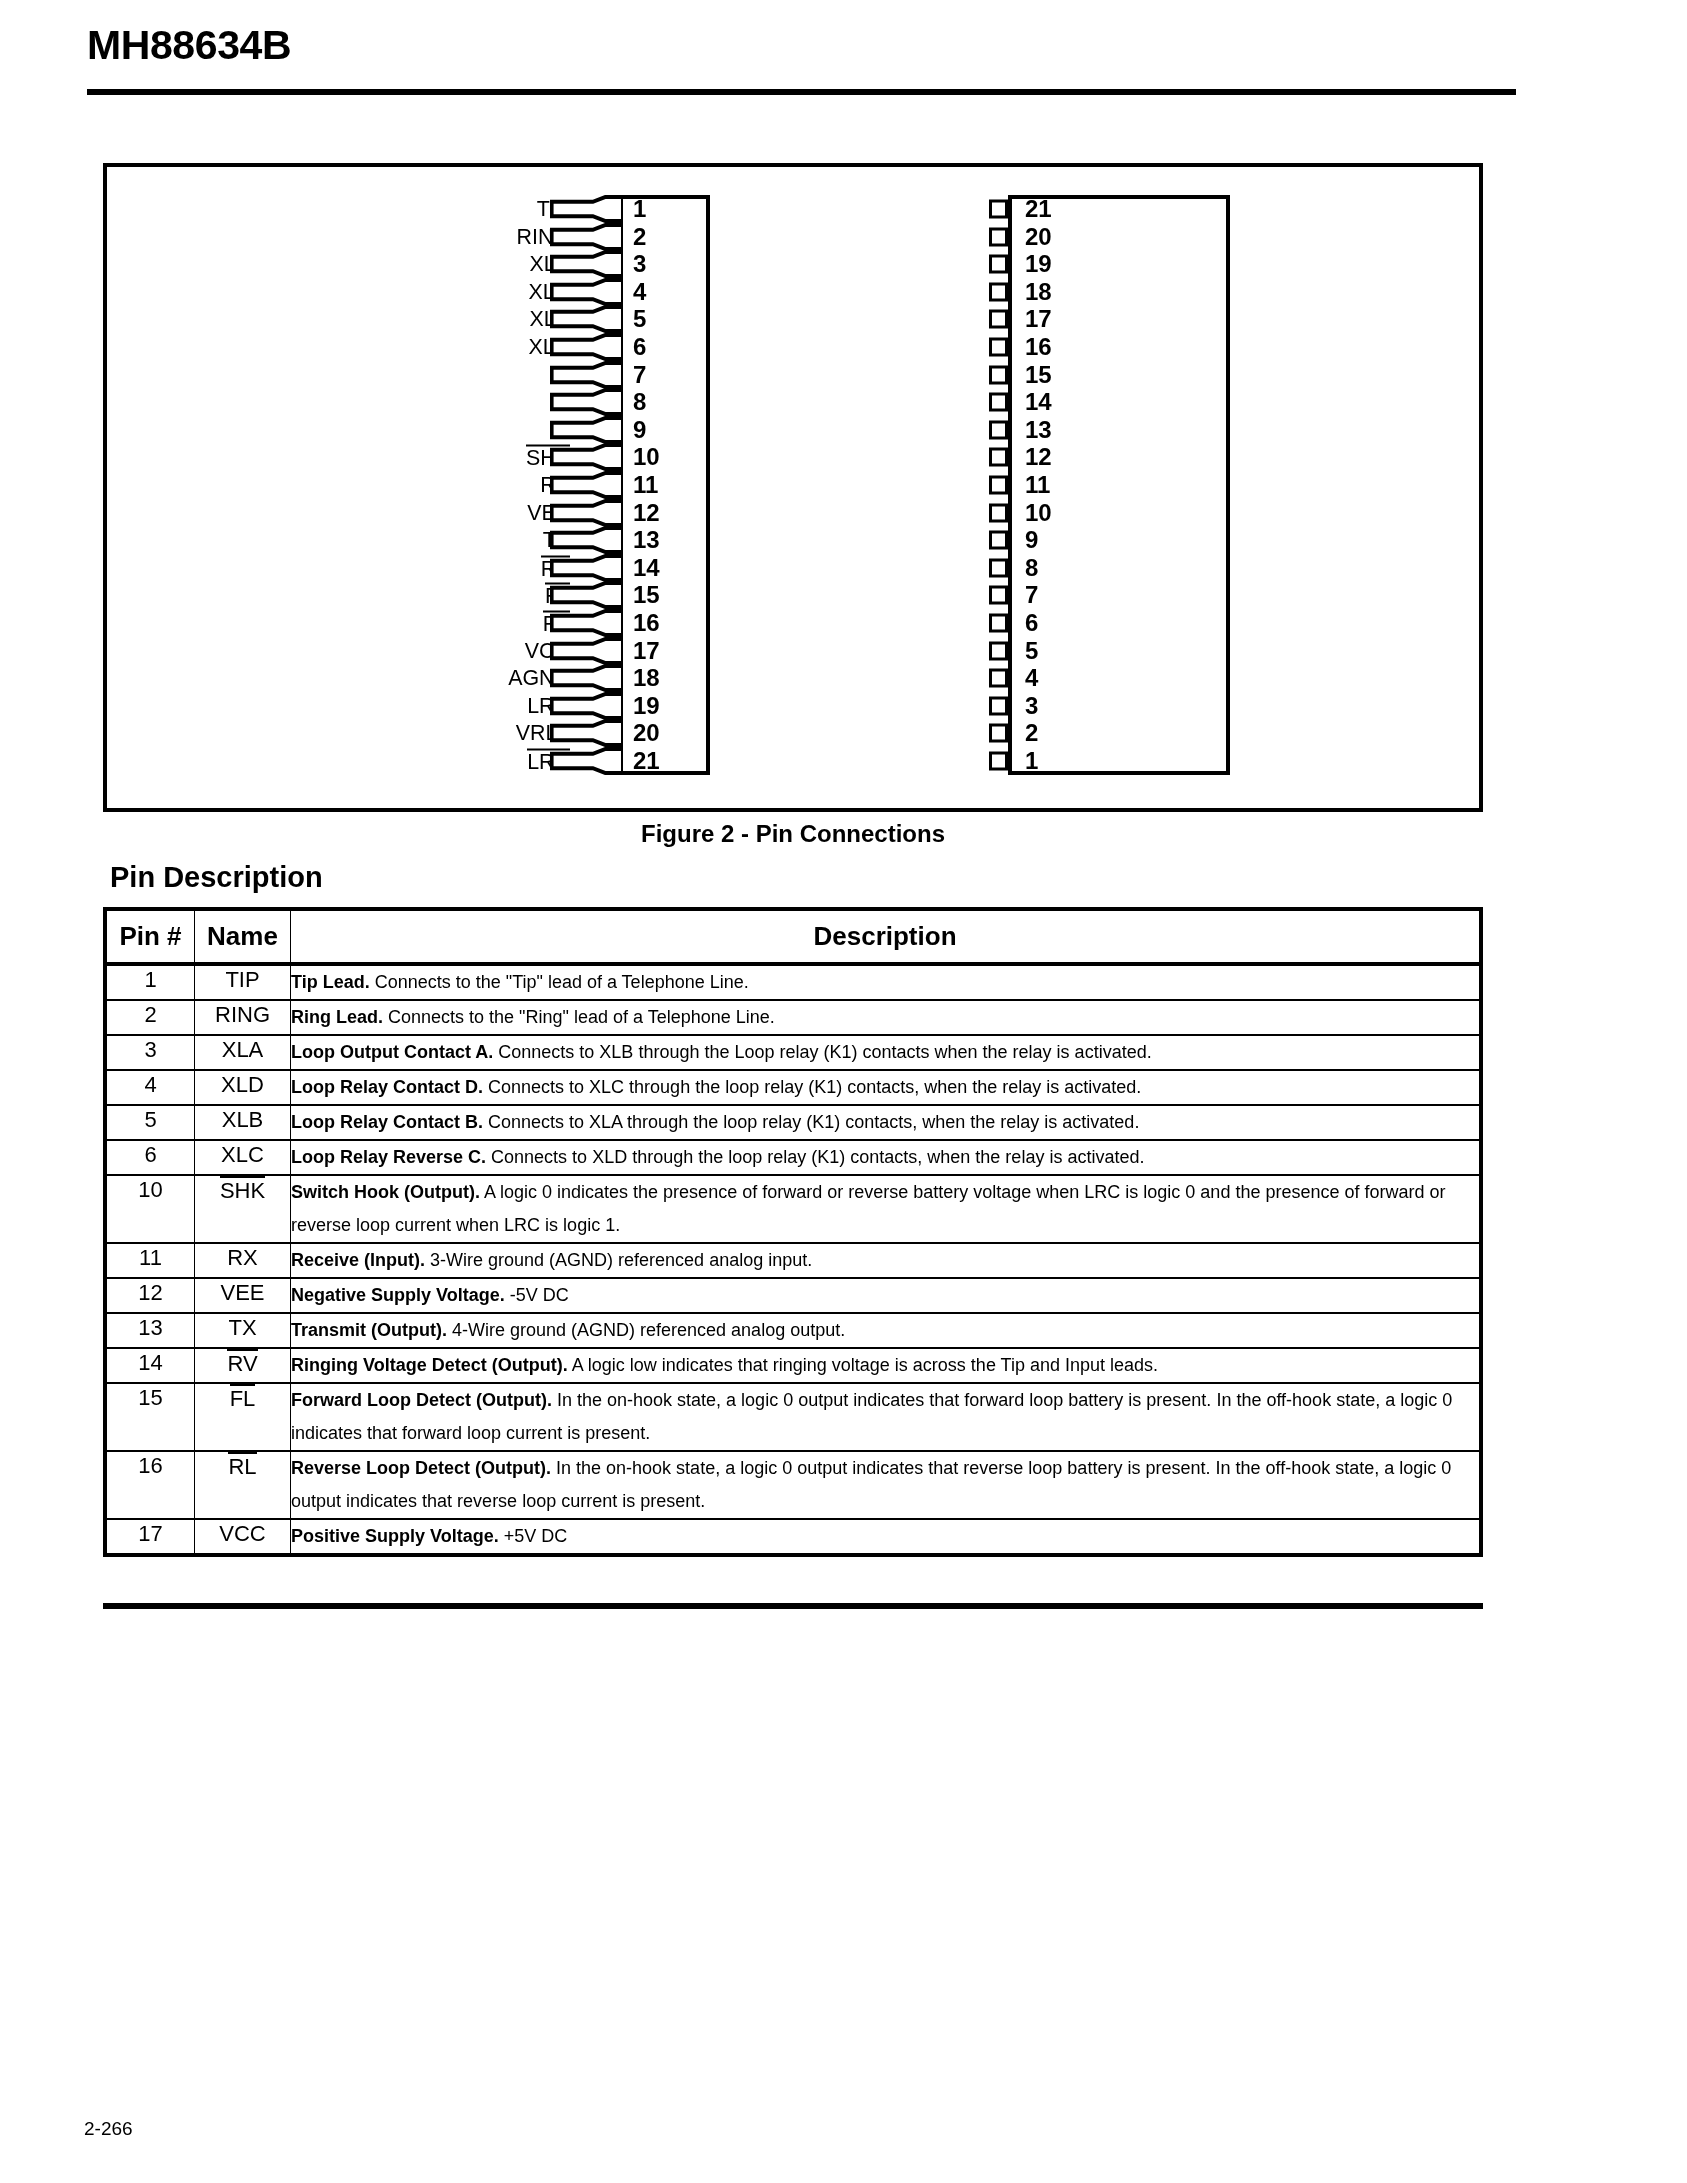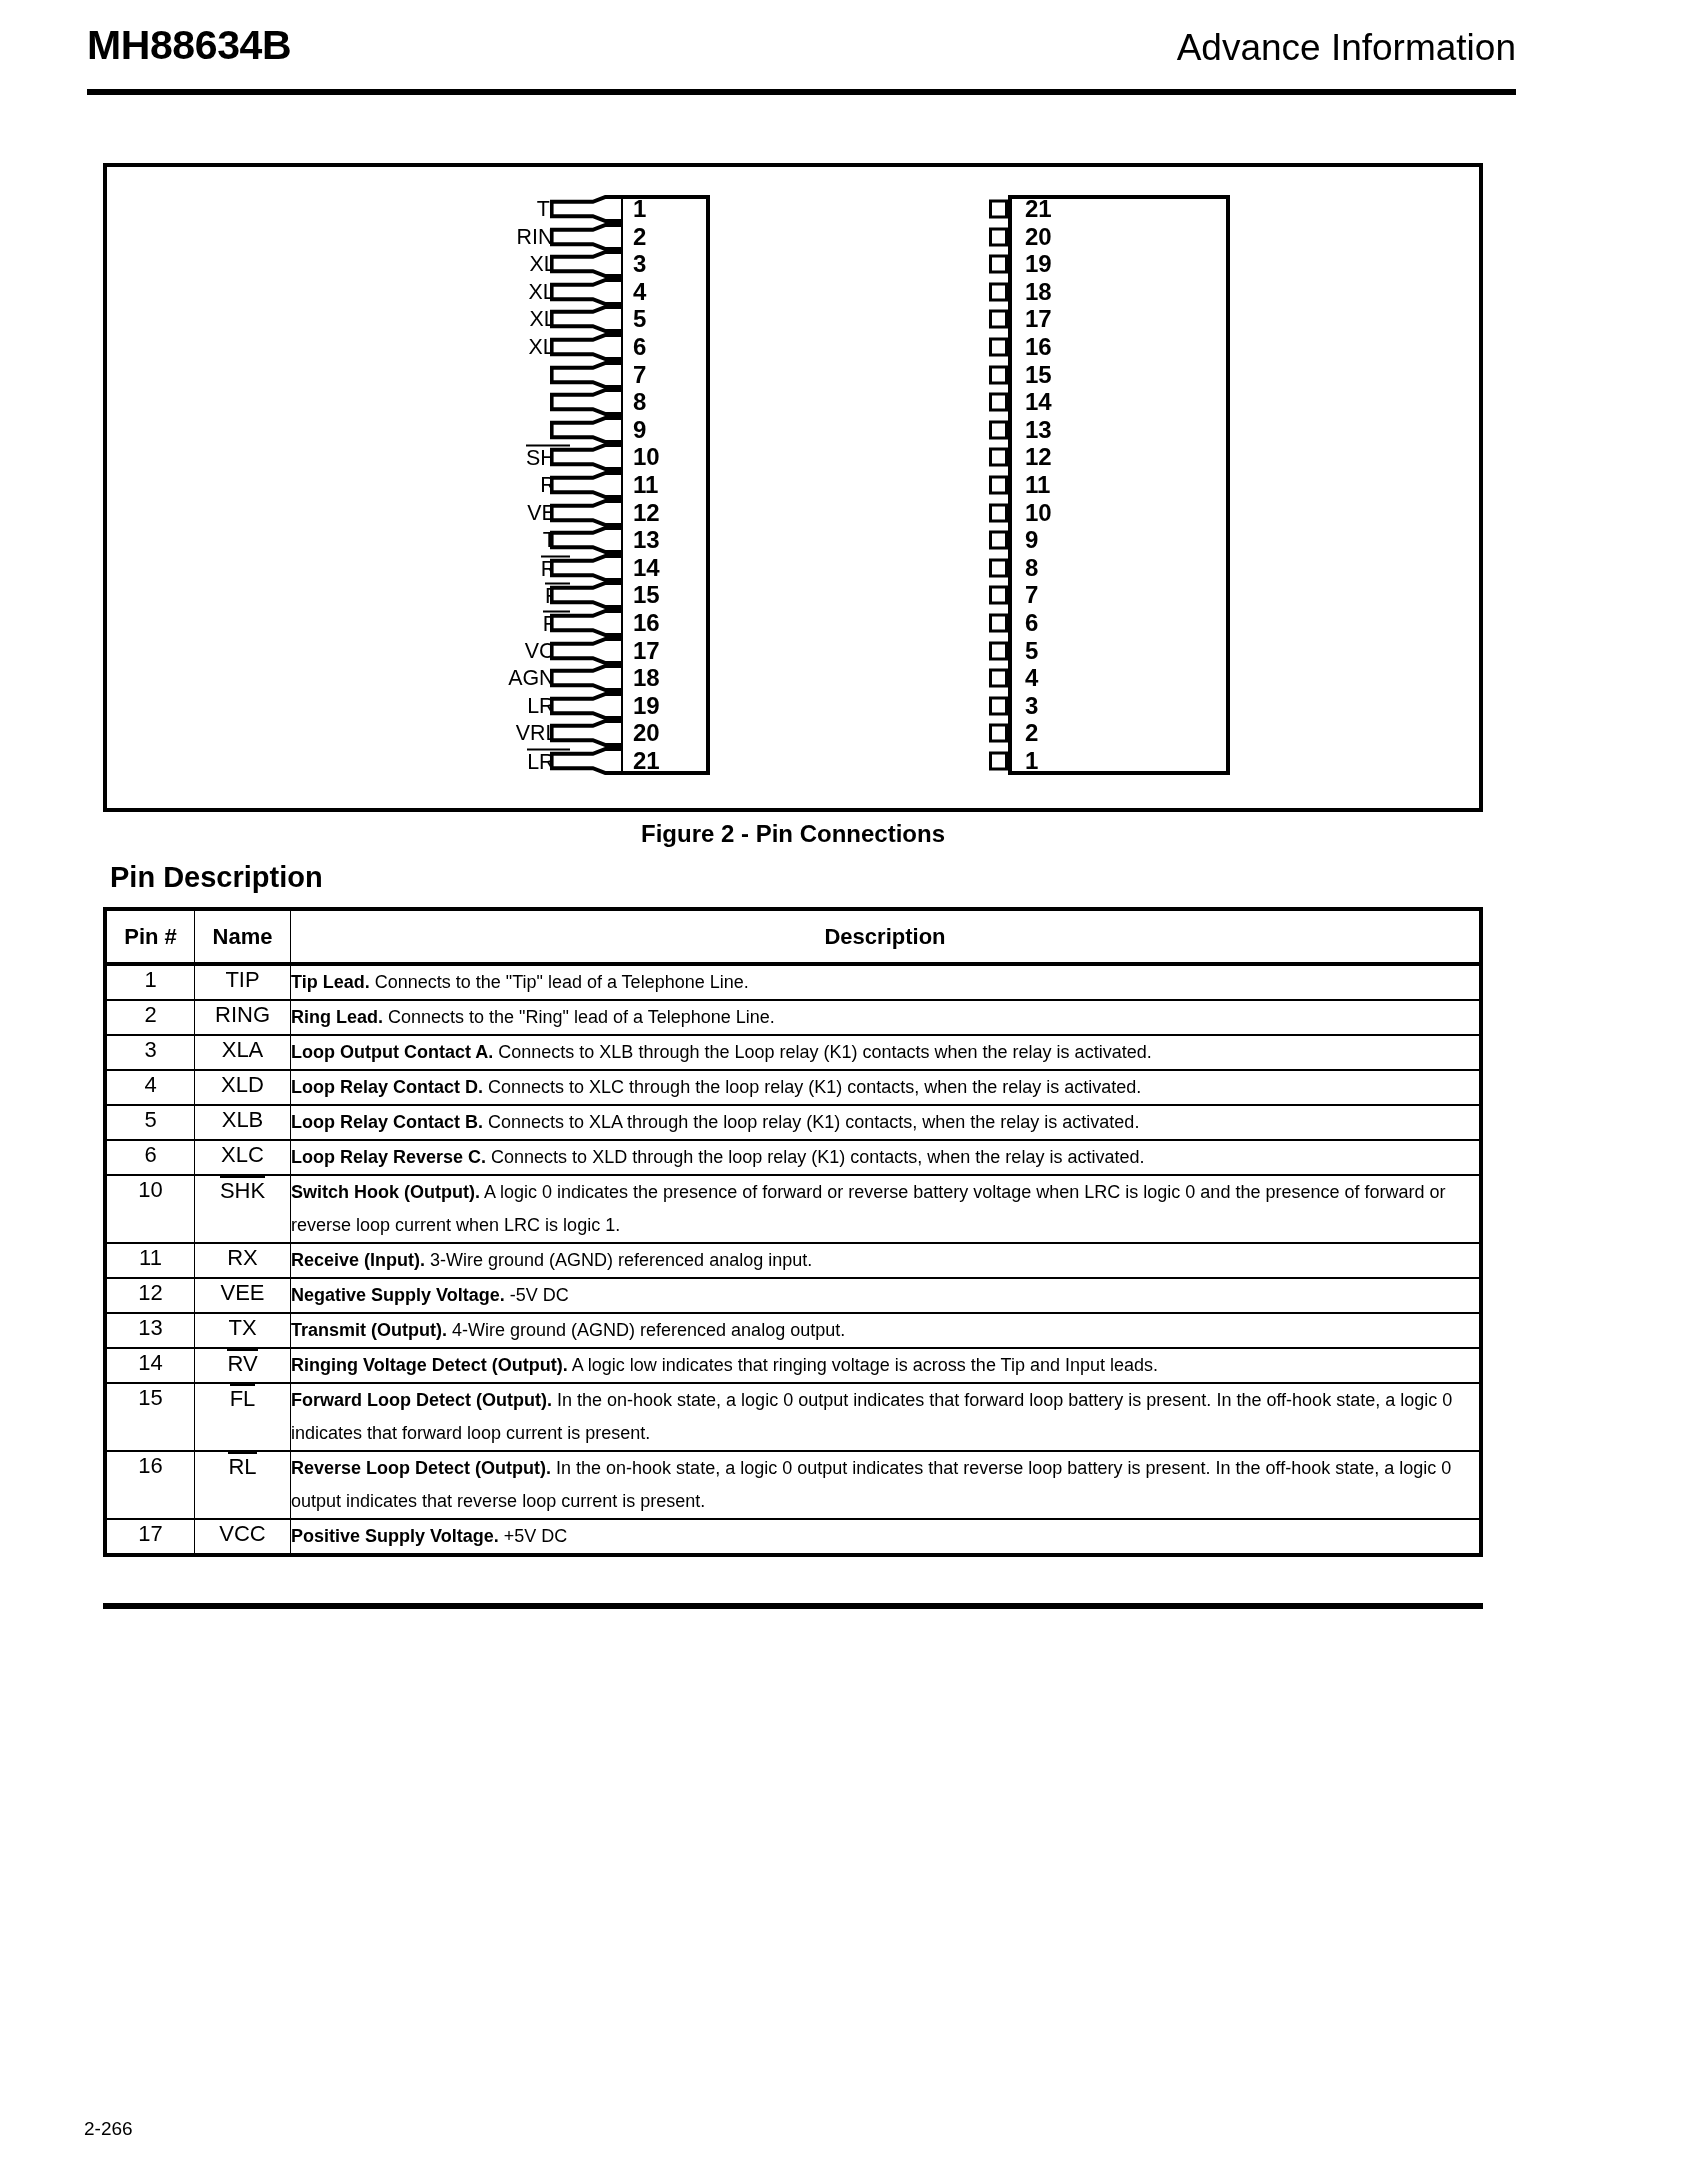--- a/index.html
+++ b/index.html
@@ -201,21 +201,21 @@
     border: 1.6px solid #000;
     padding: 0;
     vertical-align: top;
   }
   #pin-table .col-pin   { width: 87px; }
   #pin-table .col-name  { width: 95px; }
 
   #pin-table thead th {
     border-bottom: 4.8px solid #000;
     height: 51px;
-    font-size: 22px;
+    font-size: 26px;
     font-weight: bold;
     text-align: center;
     vertical-align: middle;
   }
   #pin-table { border: 4px solid #000; }
   #pin-table tbody tr td { border-top: 2.4px solid #000; }
 
   .cell-pin {
     text-align: center;
     font-size: 22px;
@@ -256,21 +256,20 @@
     top: 2118px;
     font-size: 19px;
     line-height: 22px;
   }
 </style>
 </head>
 <body>
 
 <div id="page-header">
   <div id="header-title">MH88634B</div>
-  <div id="header-subtitle">Advance Information</div>
 </div>
 <div id="header-rule"></div>
 
 <div id="figure-box">
 
   <div id="pkg-left">
     <div id="pkg-left-body"></div>
     <div id="left-pin-rows">
         <div class="pin-row-left" style="top: 0px; height: 28px;">
           <div class="pin-label">TIP</div>

